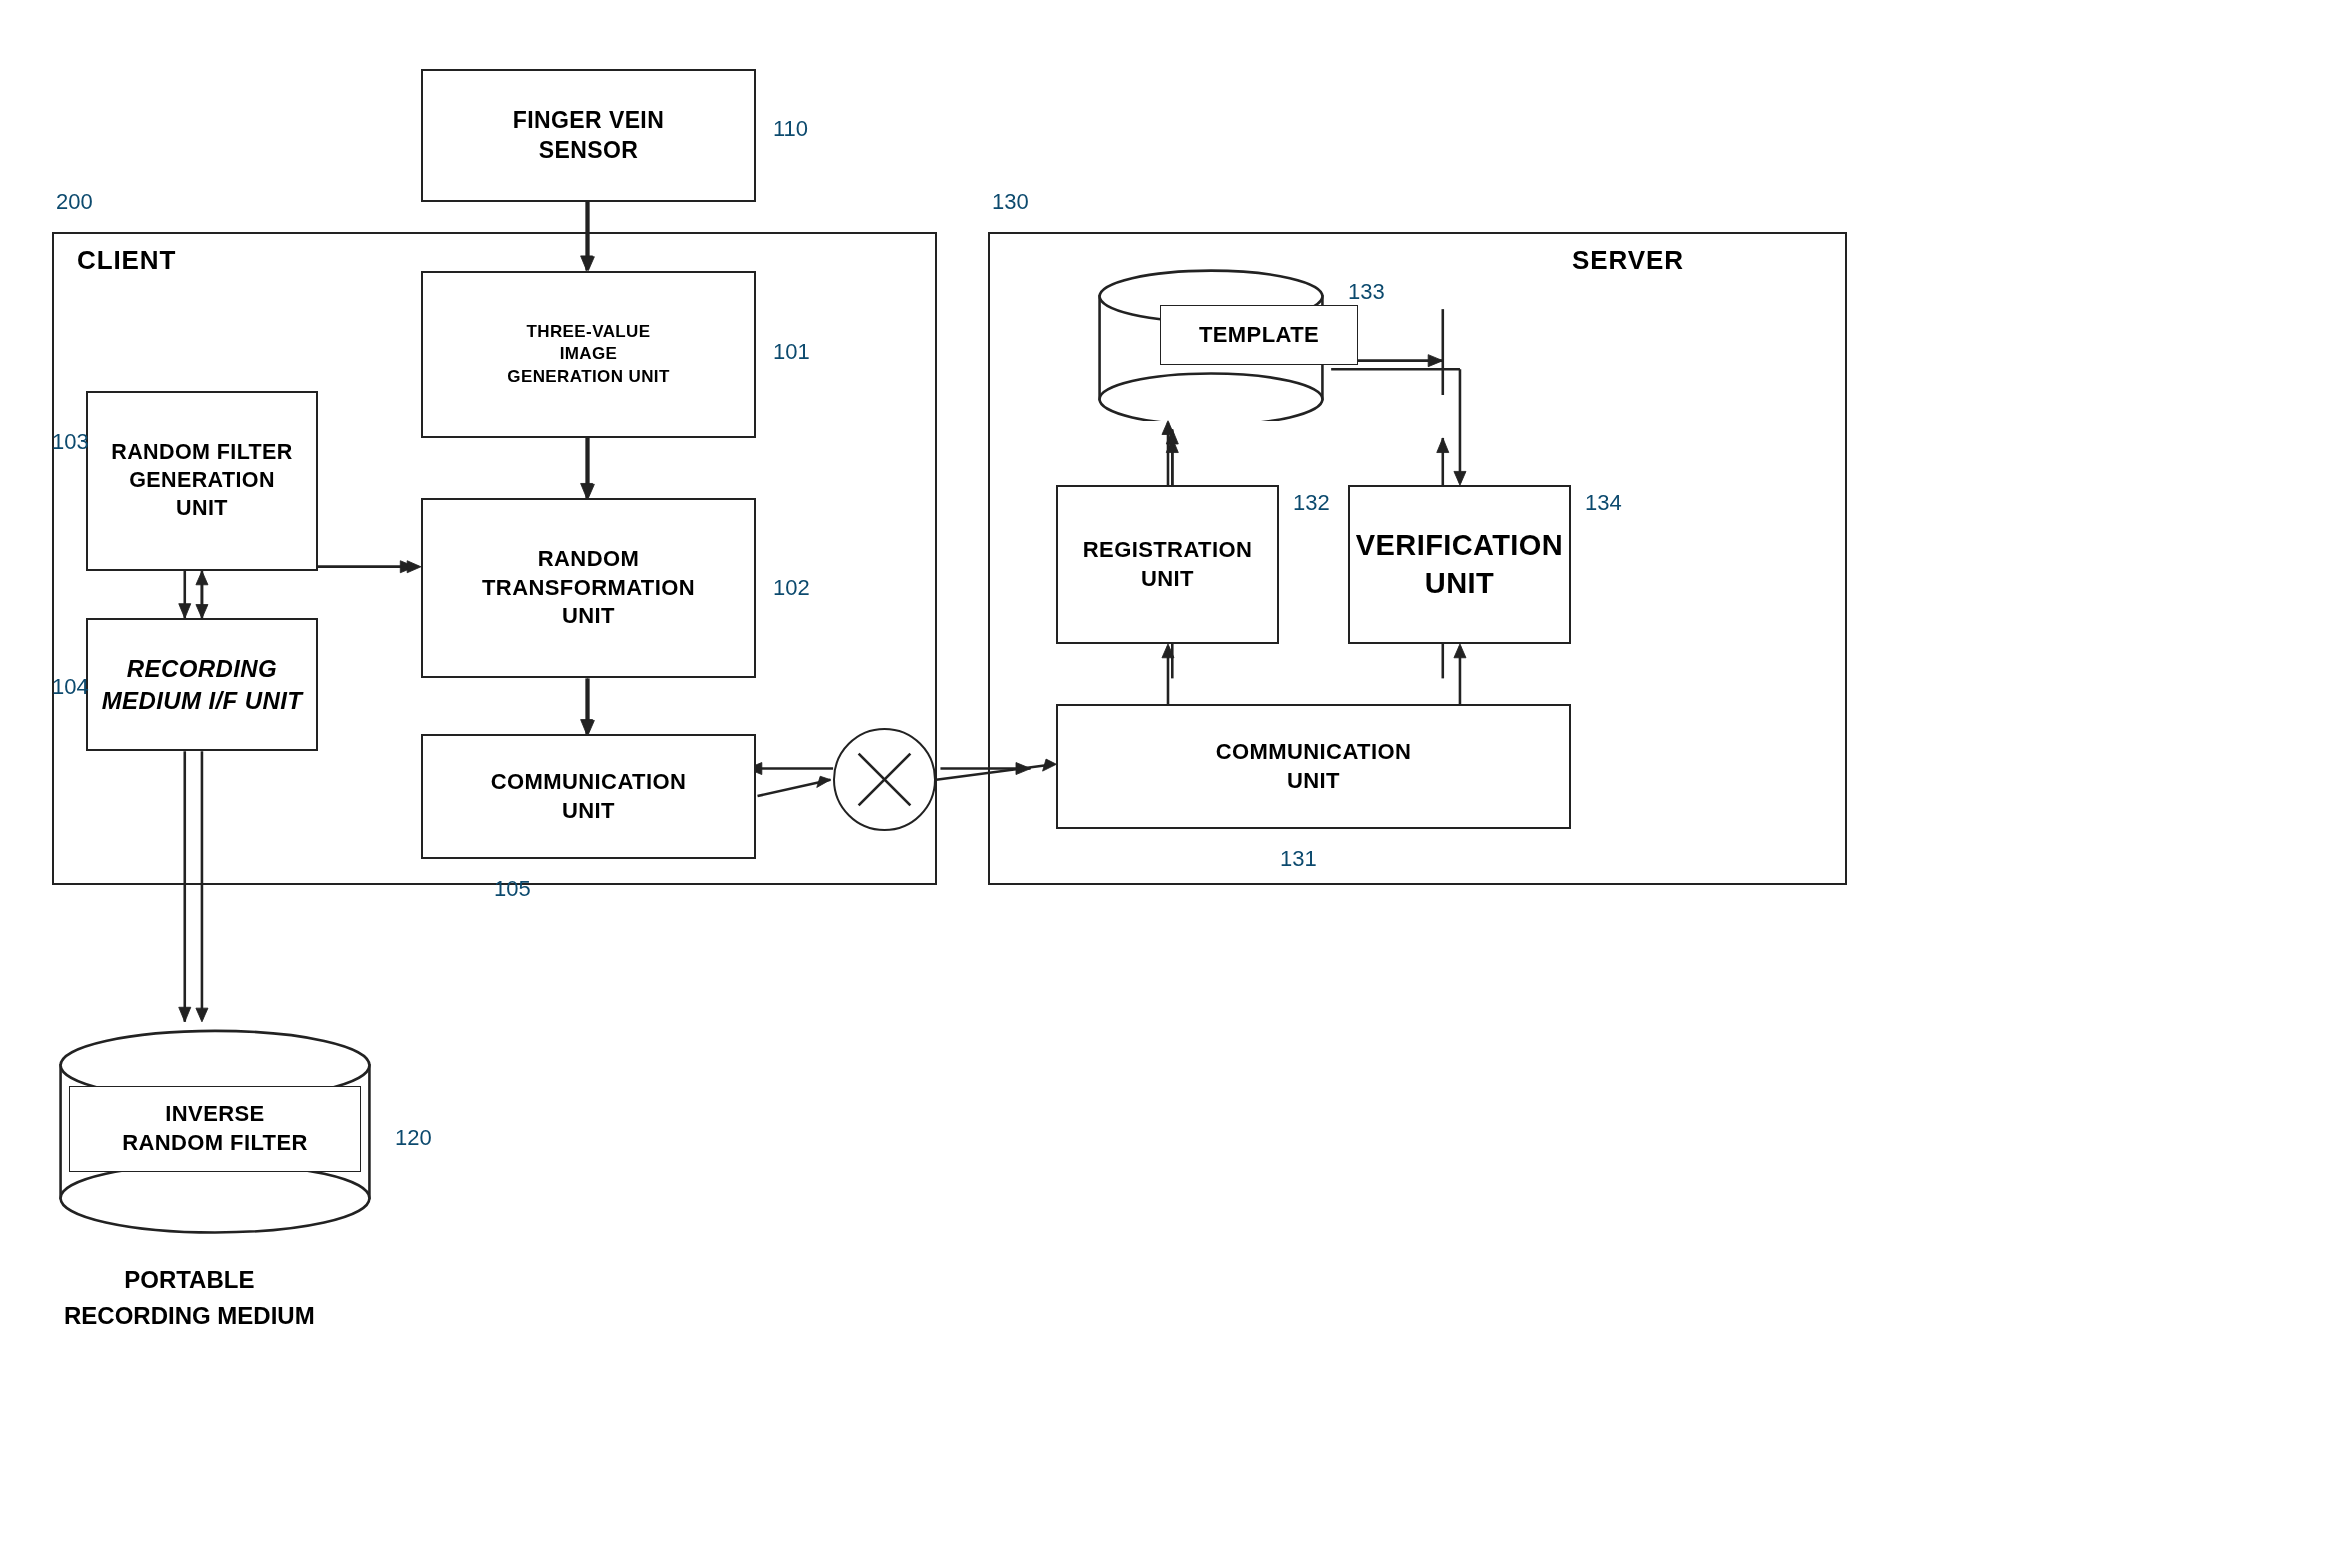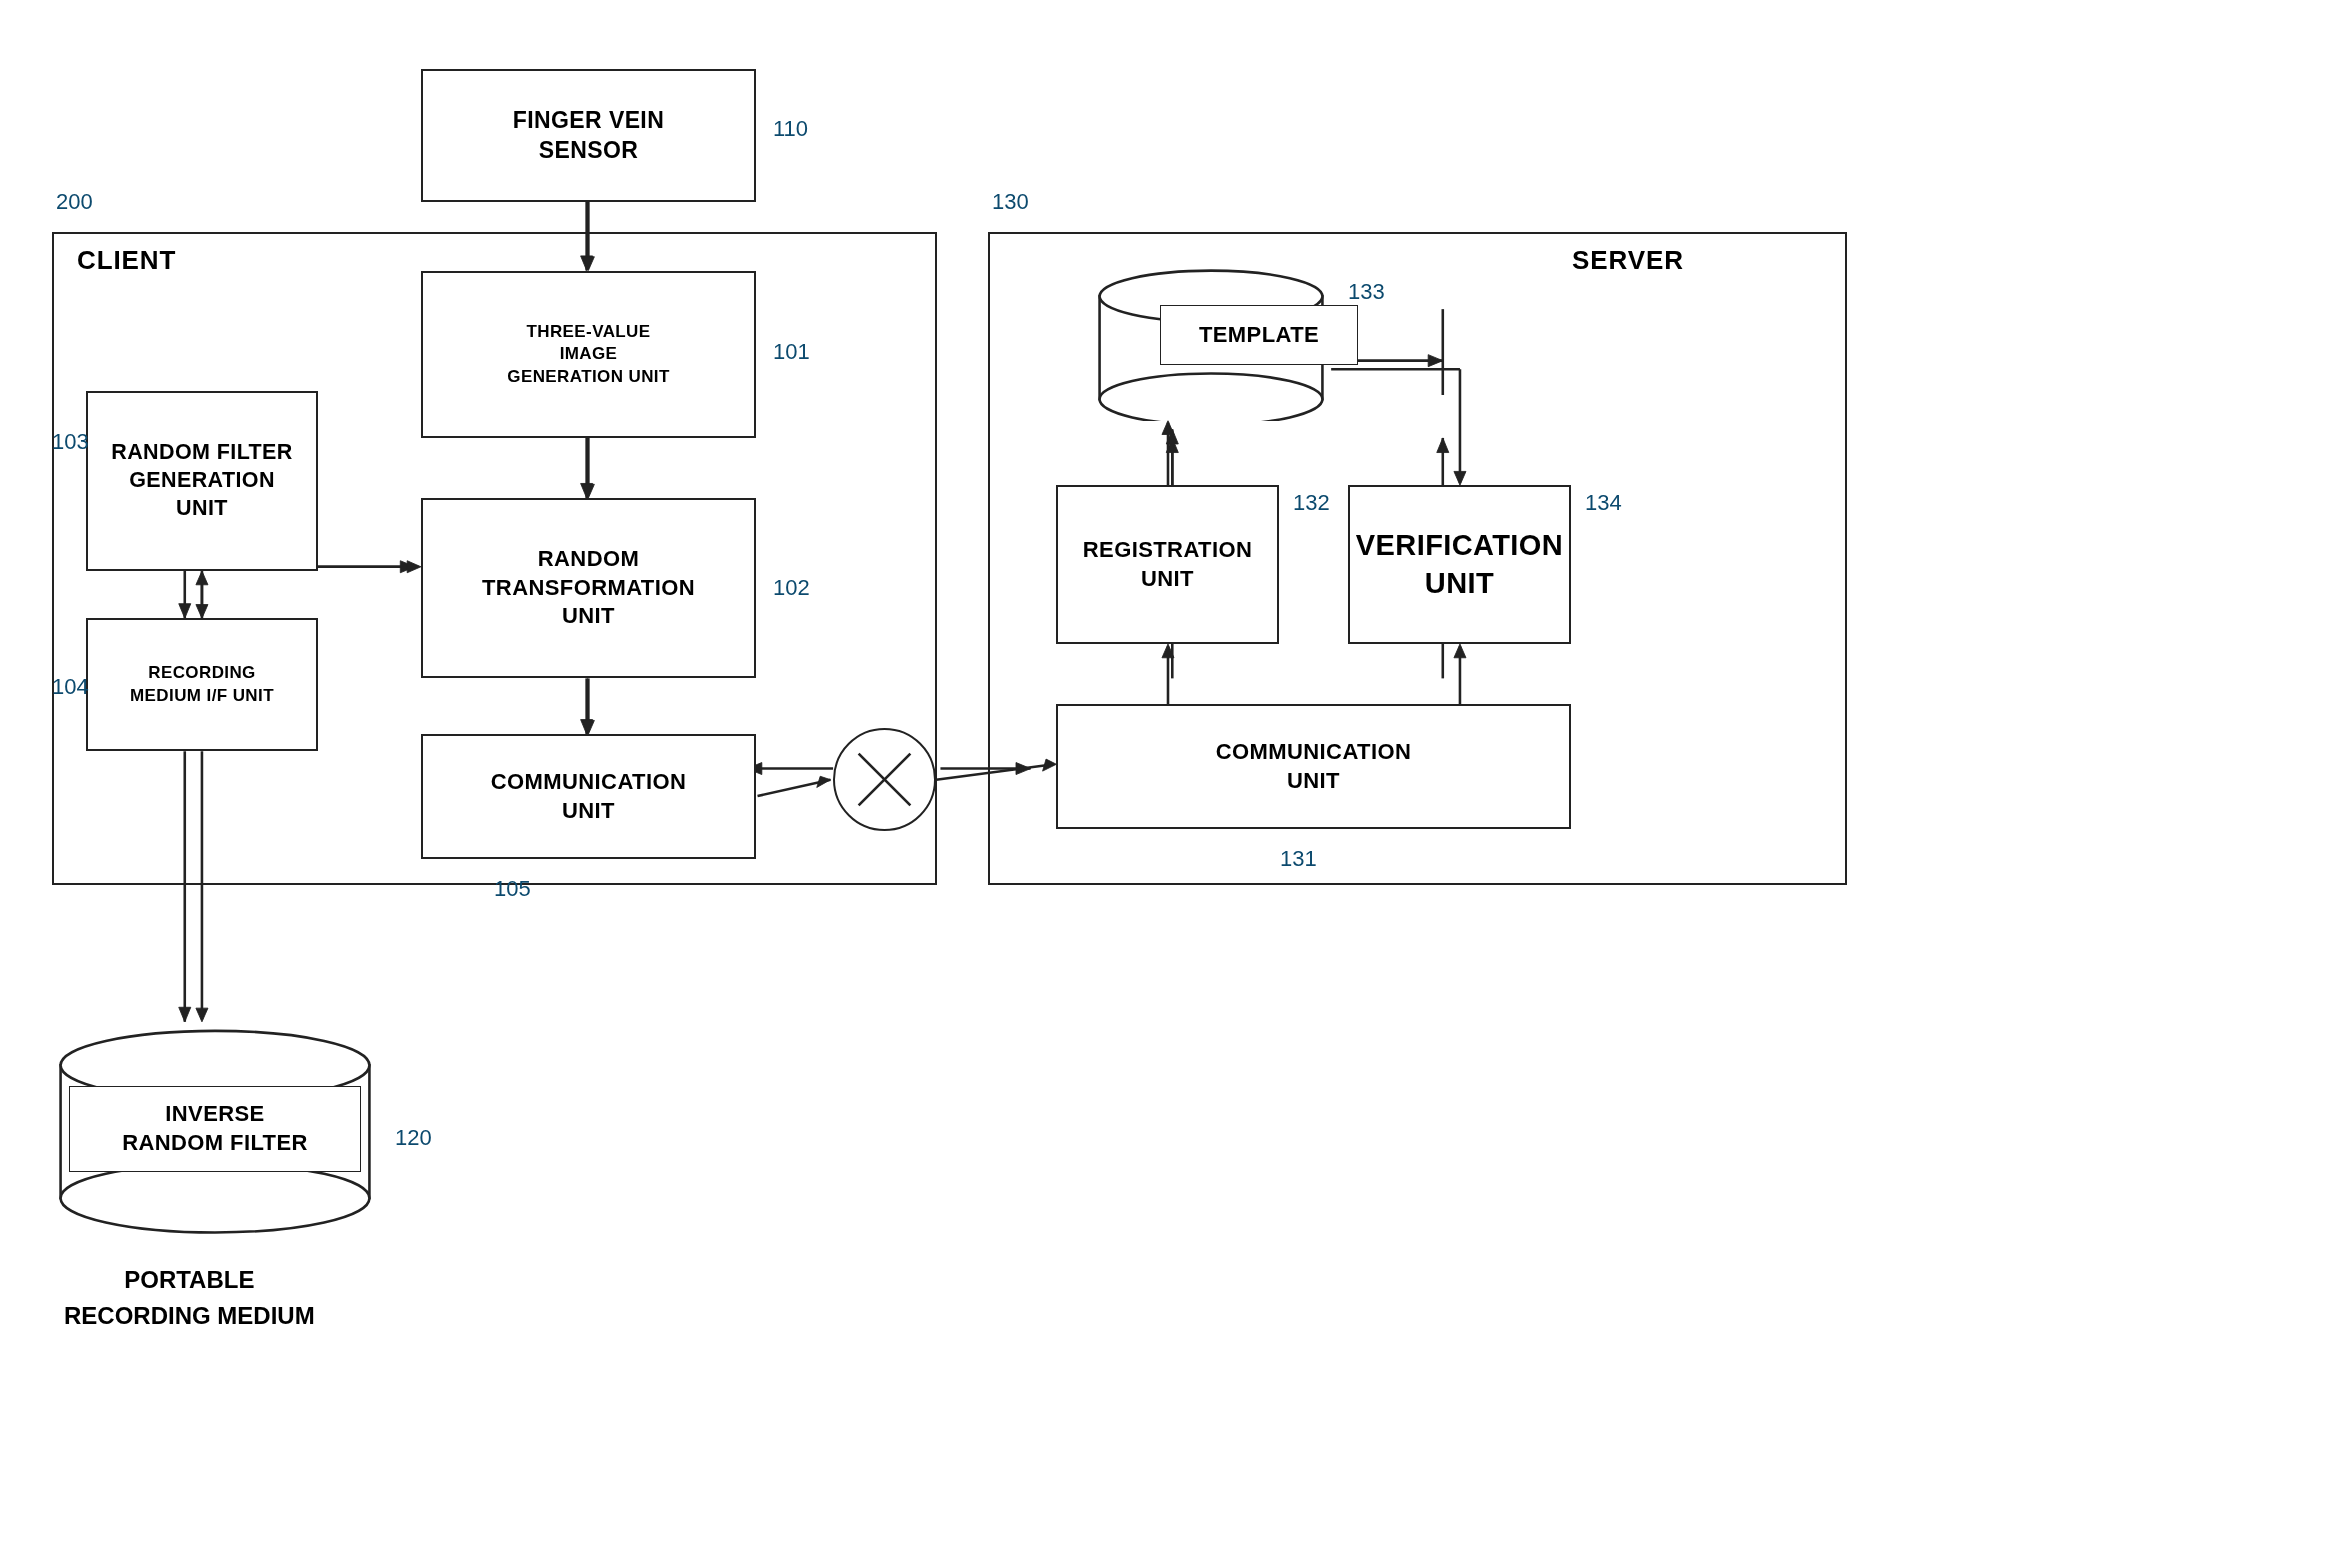--- a/index.html
+++ b/index.html
@@ -174,21 +174,21 @@
   <div class="box" style="left:421px; top:734px; width:335px; height:125px; font-size:22px;">
     <span>COMMUNICATION<br>UNIT</span>
   </div>
   <div class="ref-label" style="left:494px; top:876px;">105</div>
 
   <div class="box" style="left:86px; top:391px; width:232px; height:180px; font-size:21.5px;">
     <span>RANDOM FILTER<br>GENERATION<br>UNIT</span>
   </div>
   <div class="ref-label" style="left:52px; top:429px;">103</div>
 
-  <div class="box" style="left:86px; top:618px; width:232px; height:133px; font-size:17px;">
+  <div class="box" style="left:86px; top:618px; width:232px; height:133px; font-size:24px;font-style:italic;">
     <span>RECORDING<br>MEDIUM I/F UNIT</span>
   </div>
   <div class="ref-label" style="left:52px; top:674px;">104</div>
 
   <div class="circle-x" style="left:833px; top:728px; width:103px; height:103px;">
     <svg width="69" height="69" viewBox="0 0 80 80">
       <line x1="10" y1="10" x2="70" y2="70" stroke="#222" stroke-width="3"></line>
       <line x1="70" y1="10" x2="10" y2="70" stroke="#222" stroke-width="3"></line>
     </svg>
   </div>

